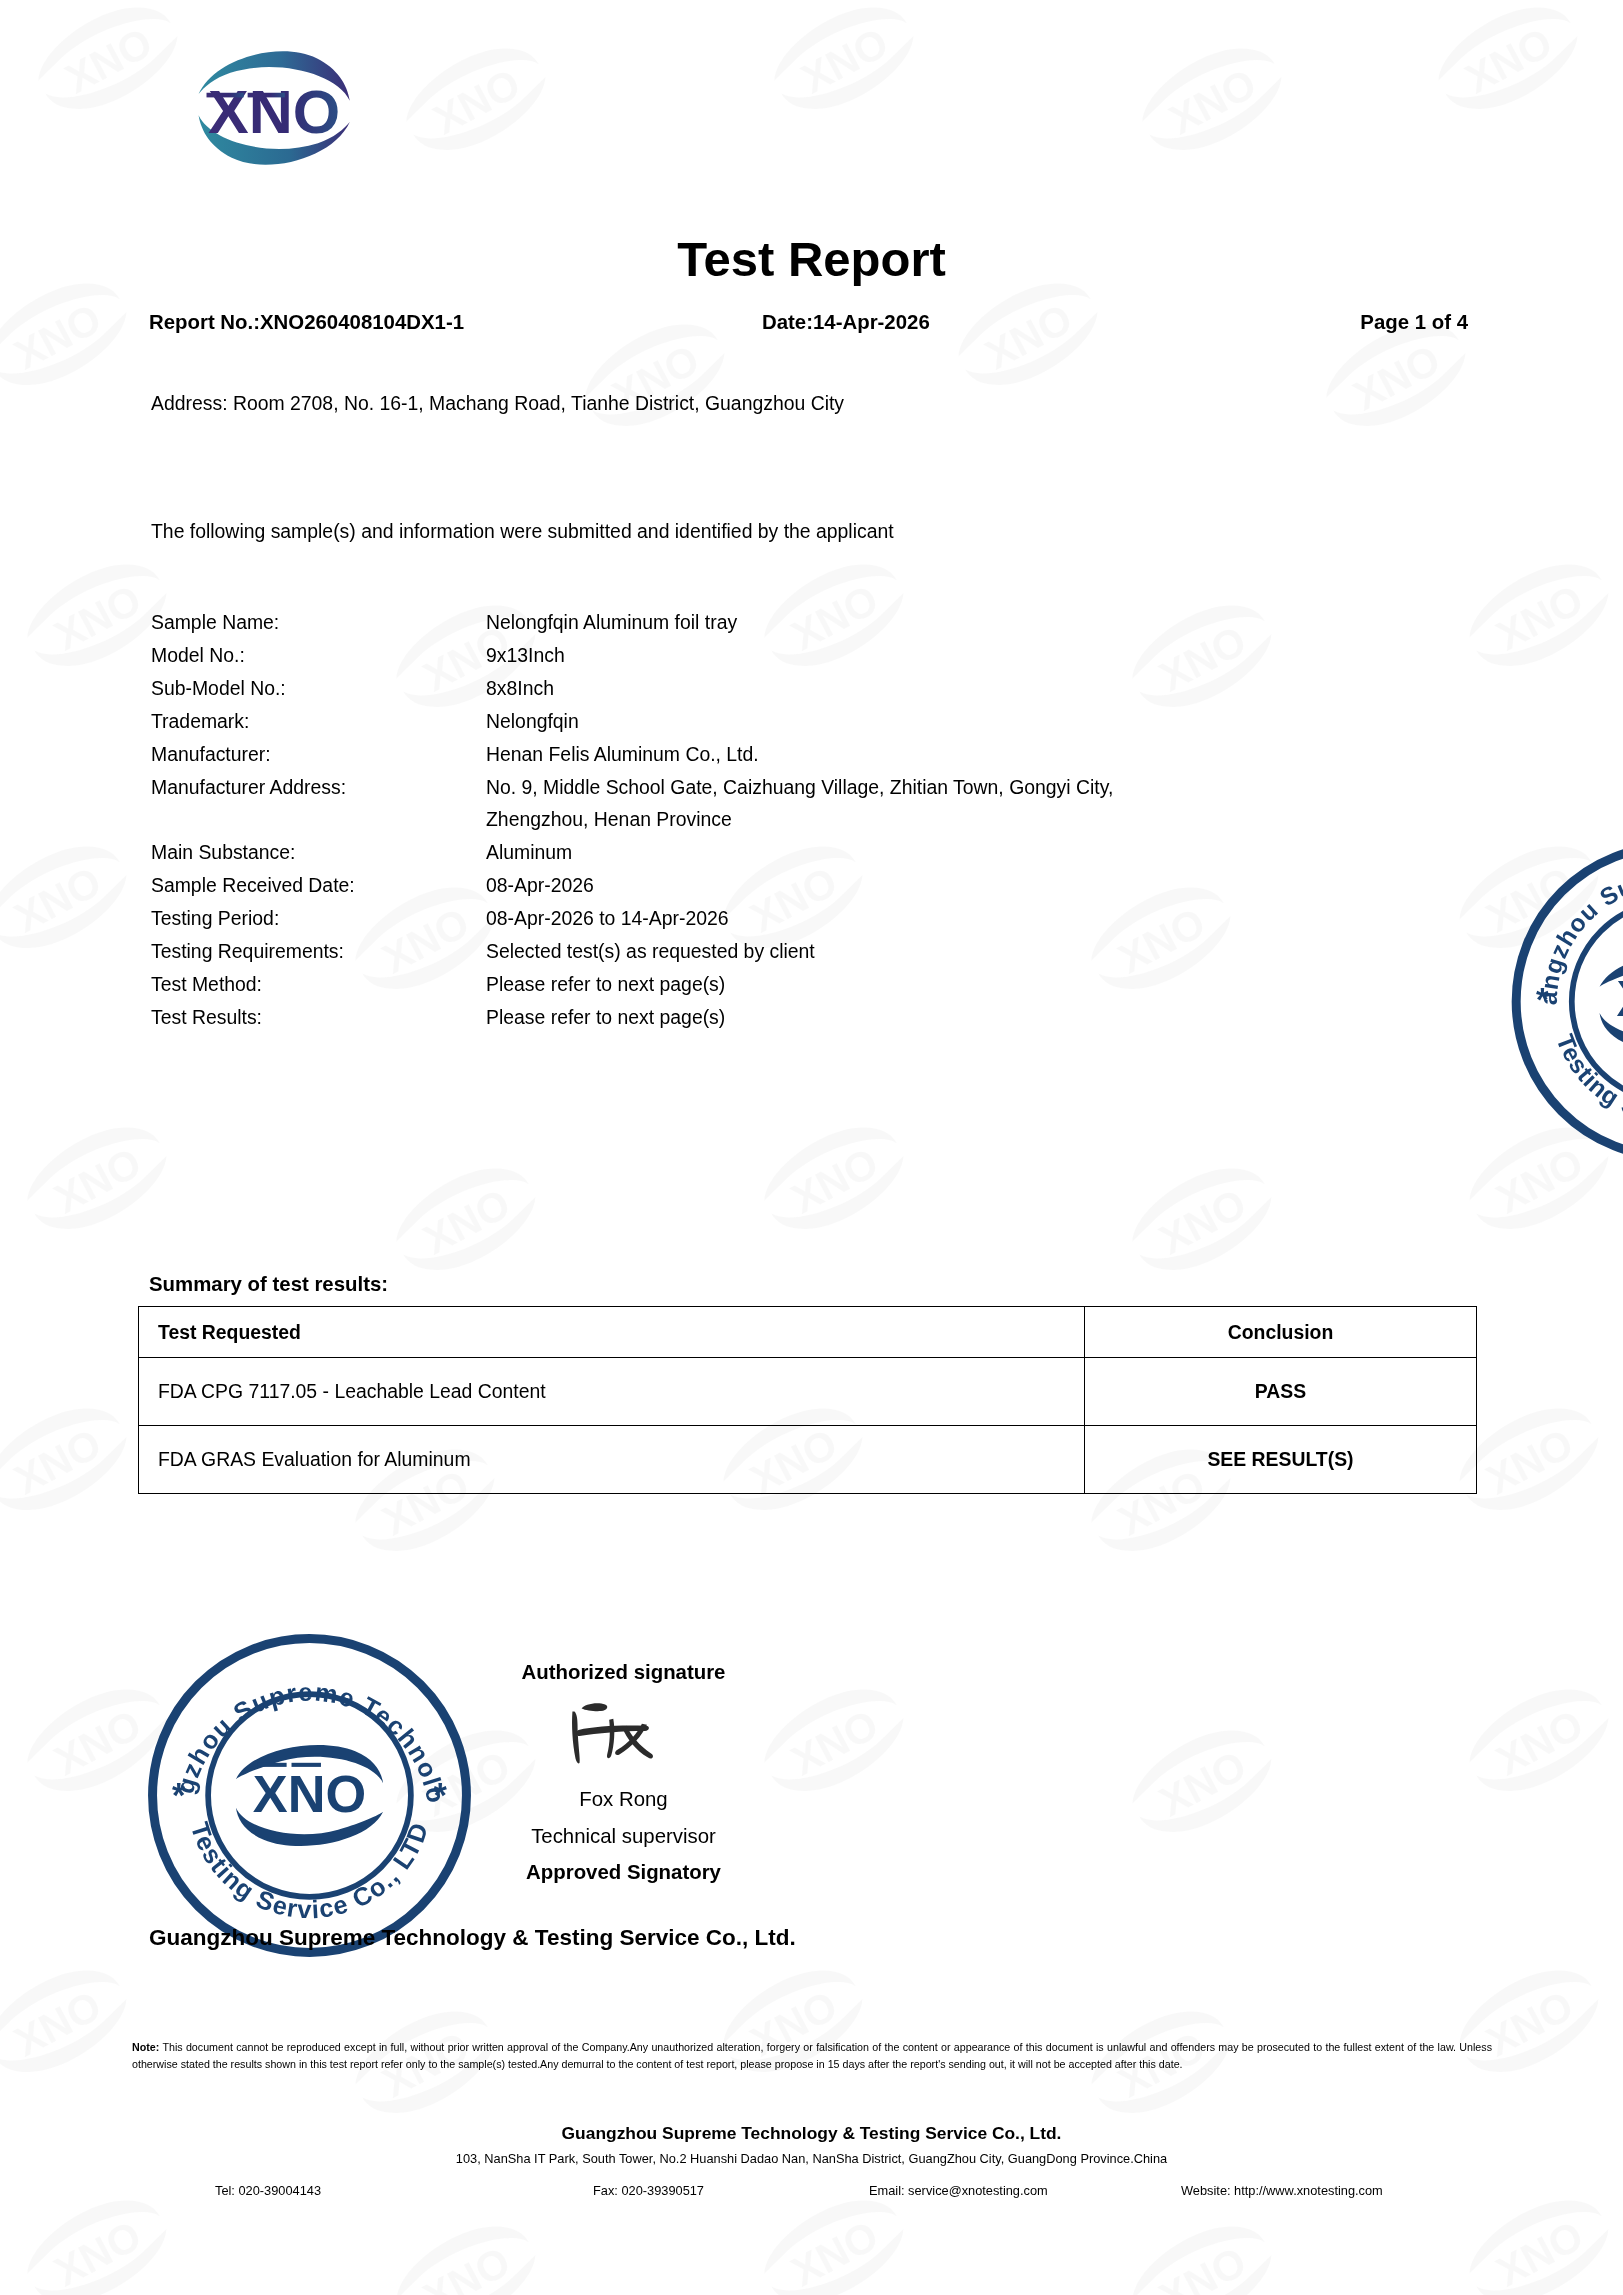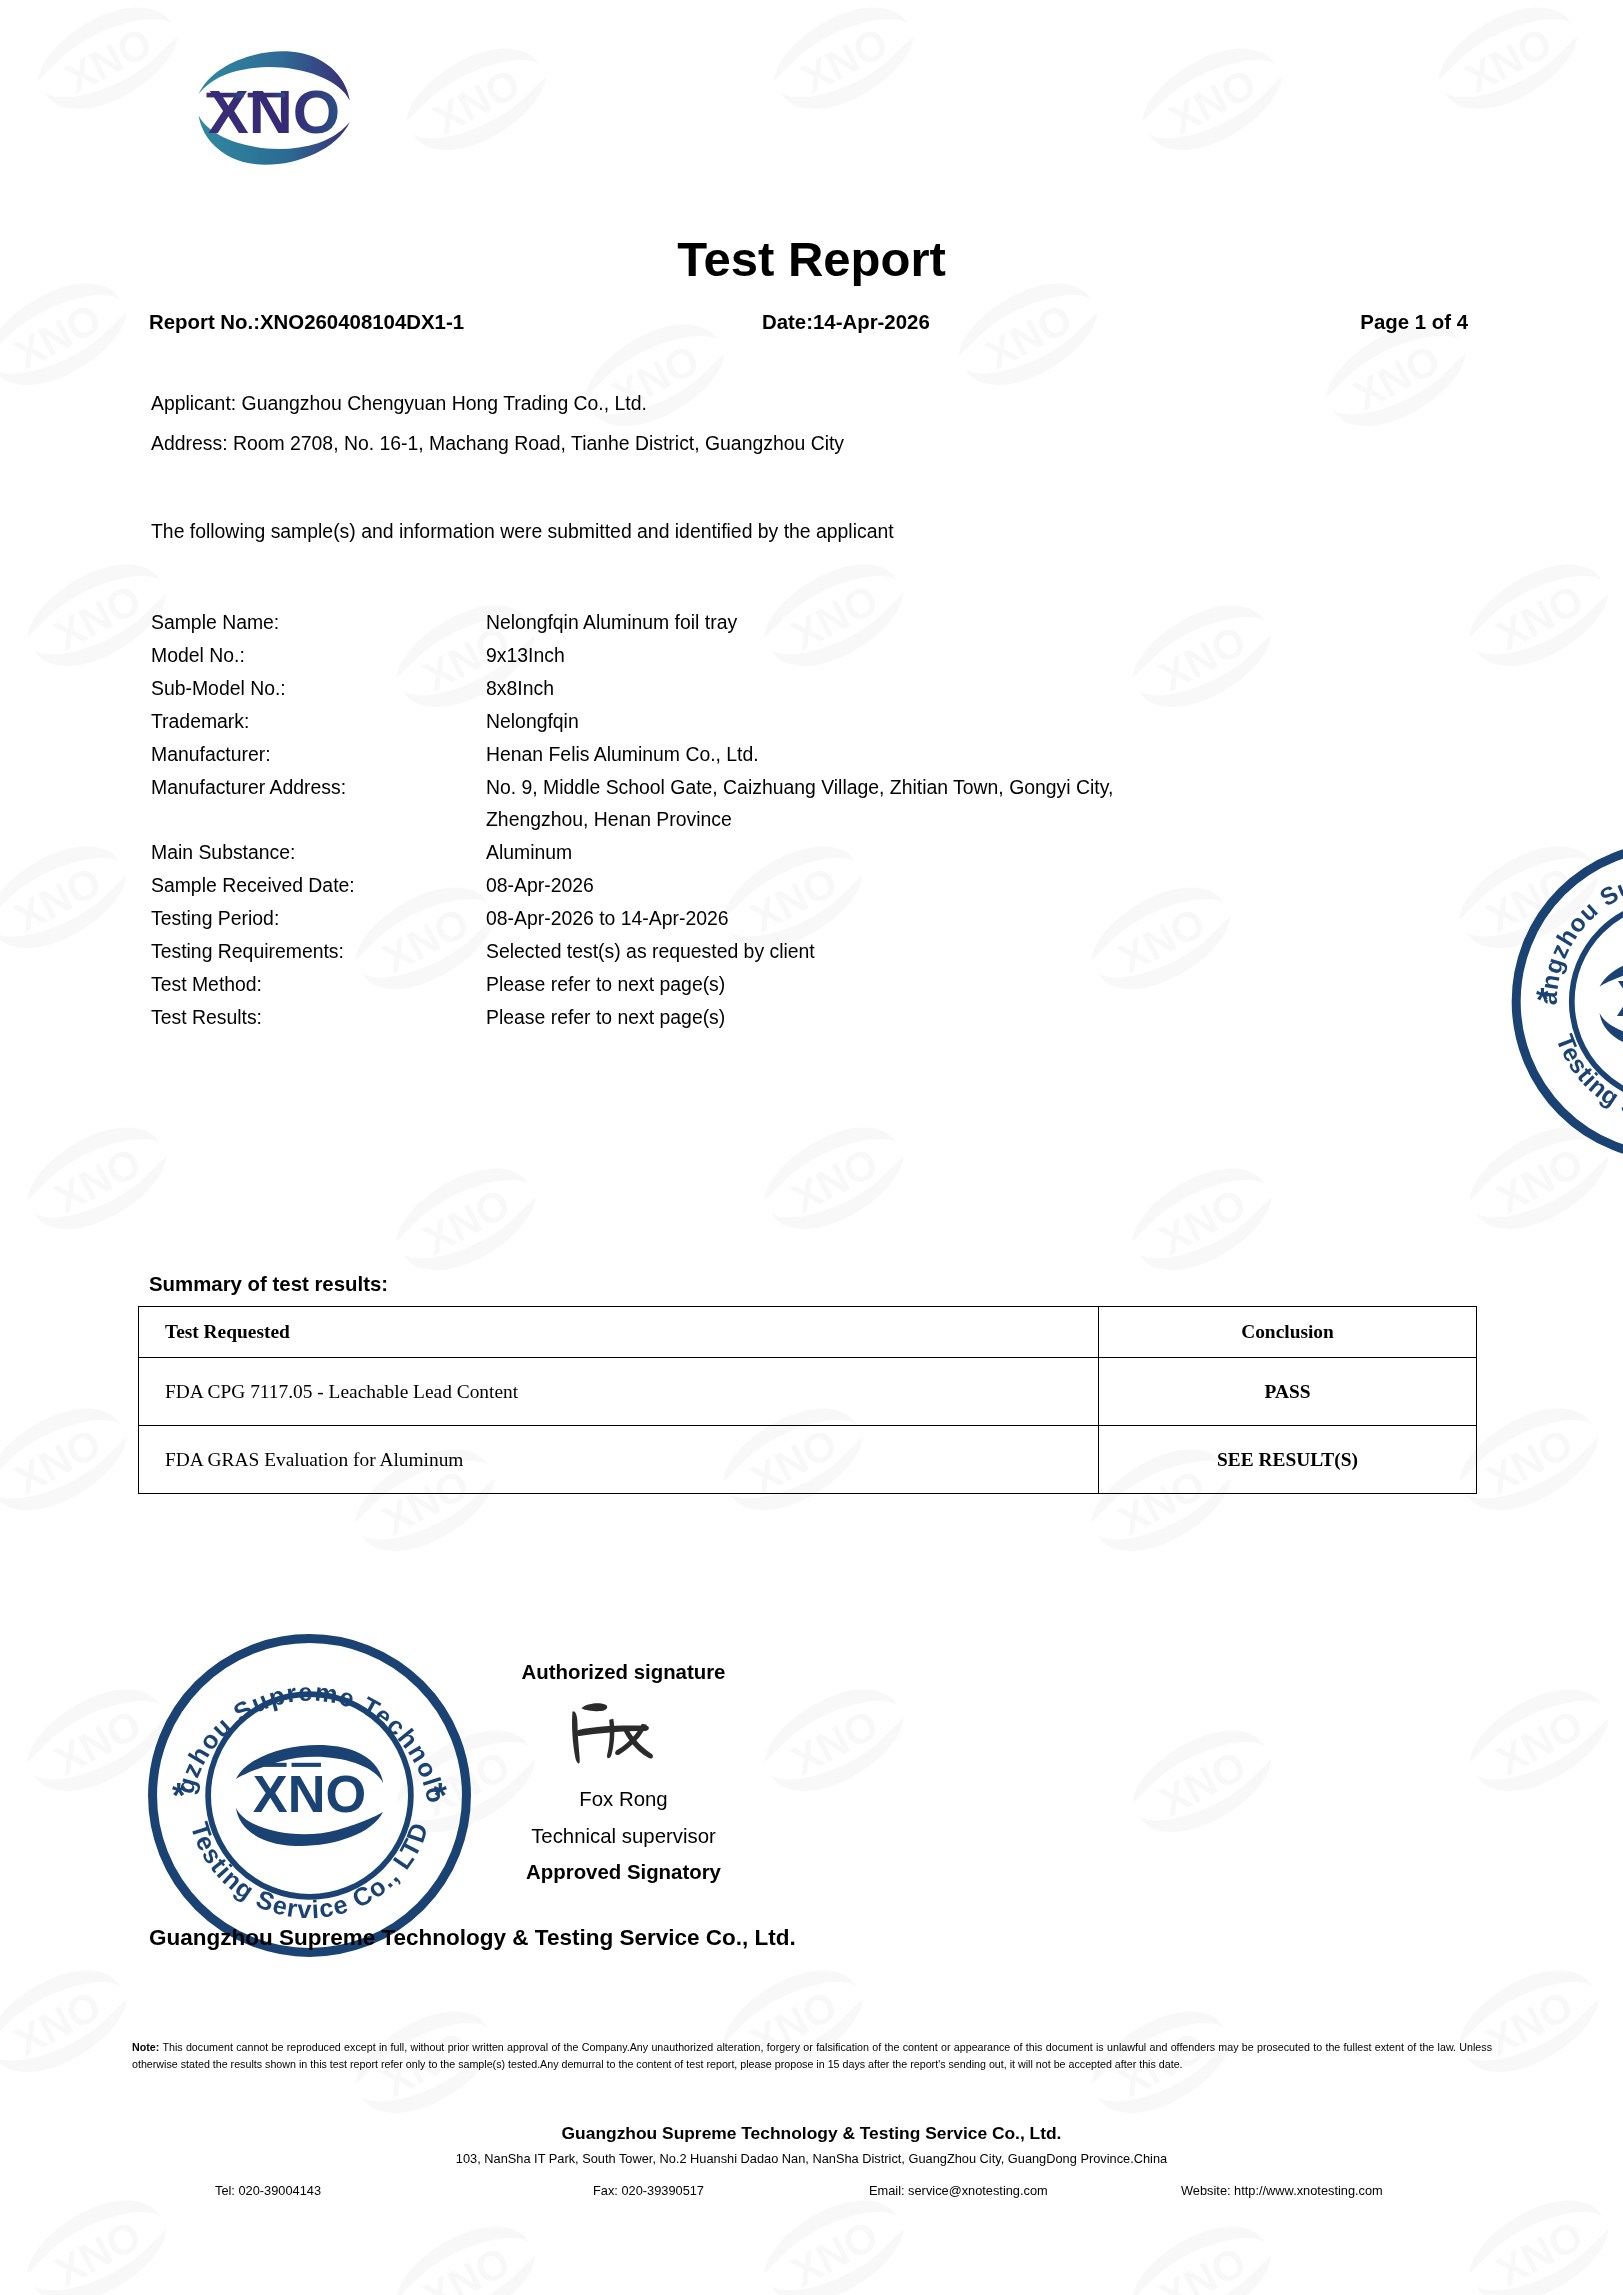--- a/index.html
+++ b/index.html
@@ -152,23 +152,22 @@
     left: 138px;
     top: 1306px;
     width: 1339px;
     border-collapse: collapse;
     table-layout: fixed;
   }
   .results-table th,
   .results-table td {
     border: 1.5px solid #000000;
     font-size: 19.4px;
-    padding: 0 26px;
+    padding: 0 19px;
     vertical-align: middle;
-    font-family: Liberation Serif, serif;
   }
   .results-table .col-test { width: 907px; text-align: left; }
   .results-table .col-conc { width: auto; text-align: center; }
   .results-table thead th { height: 50px; font-weight: bold; }
   .results-table tbody td { height: 67px; }
   .results-table tbody td.conc { font-weight: bold; }
 
   
   .seal {
     position: absolute;
@@ -548,21 +547,20 @@
 
     <div class="doc-title">Test Report</div>
 
     <div class="meta-row">
       <div class="meta-report">Report No.:XNO260408104DX1-1</div>
       <div class="meta-date">Date:14-Apr-2026</div>
       <div class="meta-page">Page 1 of 4</div>
     </div>
 
     <div class="applicant-block">
-      <div class="applicant-line">Applicant: Guangzhou Chengyuan Hong Trading Co., Ltd.</div>
       <div class="applicant-line">Address: Room 2708, No. 16-1, Machang Road, Tianhe District, Guangzhou City</div>
     </div>
     <div class="intro-line">The following sample(s) and information were submitted and identified by the applicant</div>
 
     <div class="sample-info">
       <div class="si-row">
         <div class="si-label">Sample Name:</div>
         <div class="si-value">Nelongfqin Aluminum foil tray</div>
       </div>
       <div class="si-row">

